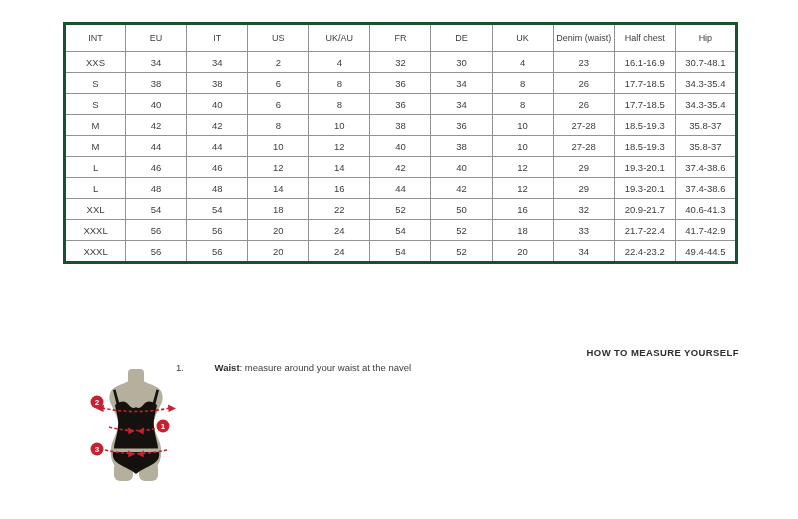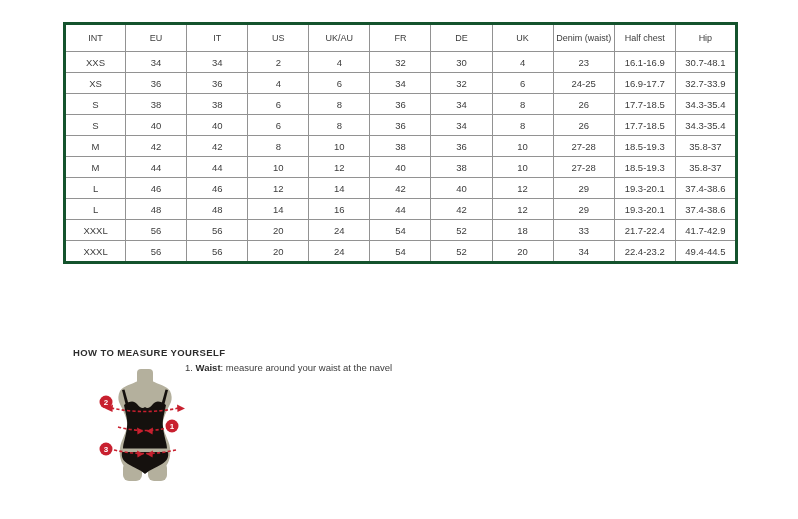--- a/index.html
+++ b/index.html
@@ -14,31 +14,31 @@
     border:3px solid #14532d;
     font-size:9.5px;color:#3c3c3c;
   }
   .size-table th,.size-table td{
     border:1px solid #929292;text-align:center;vertical-align:middle;
     padding:0 1px;font-weight:400;white-space:nowrap;overflow:hidden;
   }
   .size-table th{height:26px;font-size:9px;}
   .size-table td{height:20px;}
   
-  .measure{position:absolute;left:73px;top:347px;width:675px;height:172px;}
+  .measure{position:absolute;left:64px;top:347px;width:675px;height:172px;text-align:right;}
   .measure-title{
     margin:0;font-size:9.5px;font-weight:700;letter-spacing:.4px;color:#2d2d2d;
   }
   .figure-wrap{position:absolute;left:17px;top:22px;width:110px;height:114px;}
   .steps{
     position:absolute;left:112px;top:15px;margin:0;padding:0;list-style:none;
     font-size:9.5px;color:#3c3c3c;
   }
   .steps li{margin:0 0 9px 0;line-height:11px;}
-  .steps .step-label{font-weight:700;color:#2d2d2d;}
+  .steps .step-label{font-weight:700;color:#2d2d2d;margin-left:28px;}
 </style>
 </head>
 <body>
 
 <div class="page">
 
   <table class="size-table">
     <thead>
       <tr>
           <th>INT</th>
@@ -62,33 +62,20 @@
           <td>2</td>
           <td>4</td>
           <td>32</td>
           <td>30</td>
           <td>4</td>
           <td>23</td>
           <td>16.1-16.9</td>
           <td>30.7-48.1</td>
         </tr>
         <tr>
-          <td>XS</td>
-          <td>36</td>
-          <td>36</td>
-          <td>4</td>
-          <td>6</td>
-          <td>34</td>
-          <td>32</td>
-          <td>6</td>
-          <td>24-25</td>
-          <td>16.9-17.7</td>
-          <td>32.7-33.9</td>
-        </tr>
-        <tr>
           <td>S</td>
           <td>38</td>
           <td>38</td>
           <td>6</td>
           <td>8</td>
           <td>36</td>
           <td>34</td>
           <td>8</td>
           <td>26</td>
           <td>17.7-18.5</td>
@@ -151,20 +138,33 @@
           <td>48</td>
           <td>48</td>
           <td>14</td>
           <td>16</td>
           <td>44</td>
           <td>42</td>
           <td>12</td>
           <td>29</td>
           <td>19.3-20.1</td>
           <td>37.4-38.6</td>
+        </tr>
+        <tr>
+          <td>XXL</td>
+          <td>54</td>
+          <td>54</td>
+          <td>18</td>
+          <td>22</td>
+          <td>52</td>
+          <td>50</td>
+          <td>16</td>
+          <td>32</td>
+          <td>20.9-21.7</td>
+          <td>40.6-41.3</td>
         </tr>
         <tr>
           <td>XXXL</td>
           <td>56</td>
           <td>56</td>
           <td>20</td>
           <td>24</td>
           <td>54</td>
           <td>52</td>
           <td>18</td>

